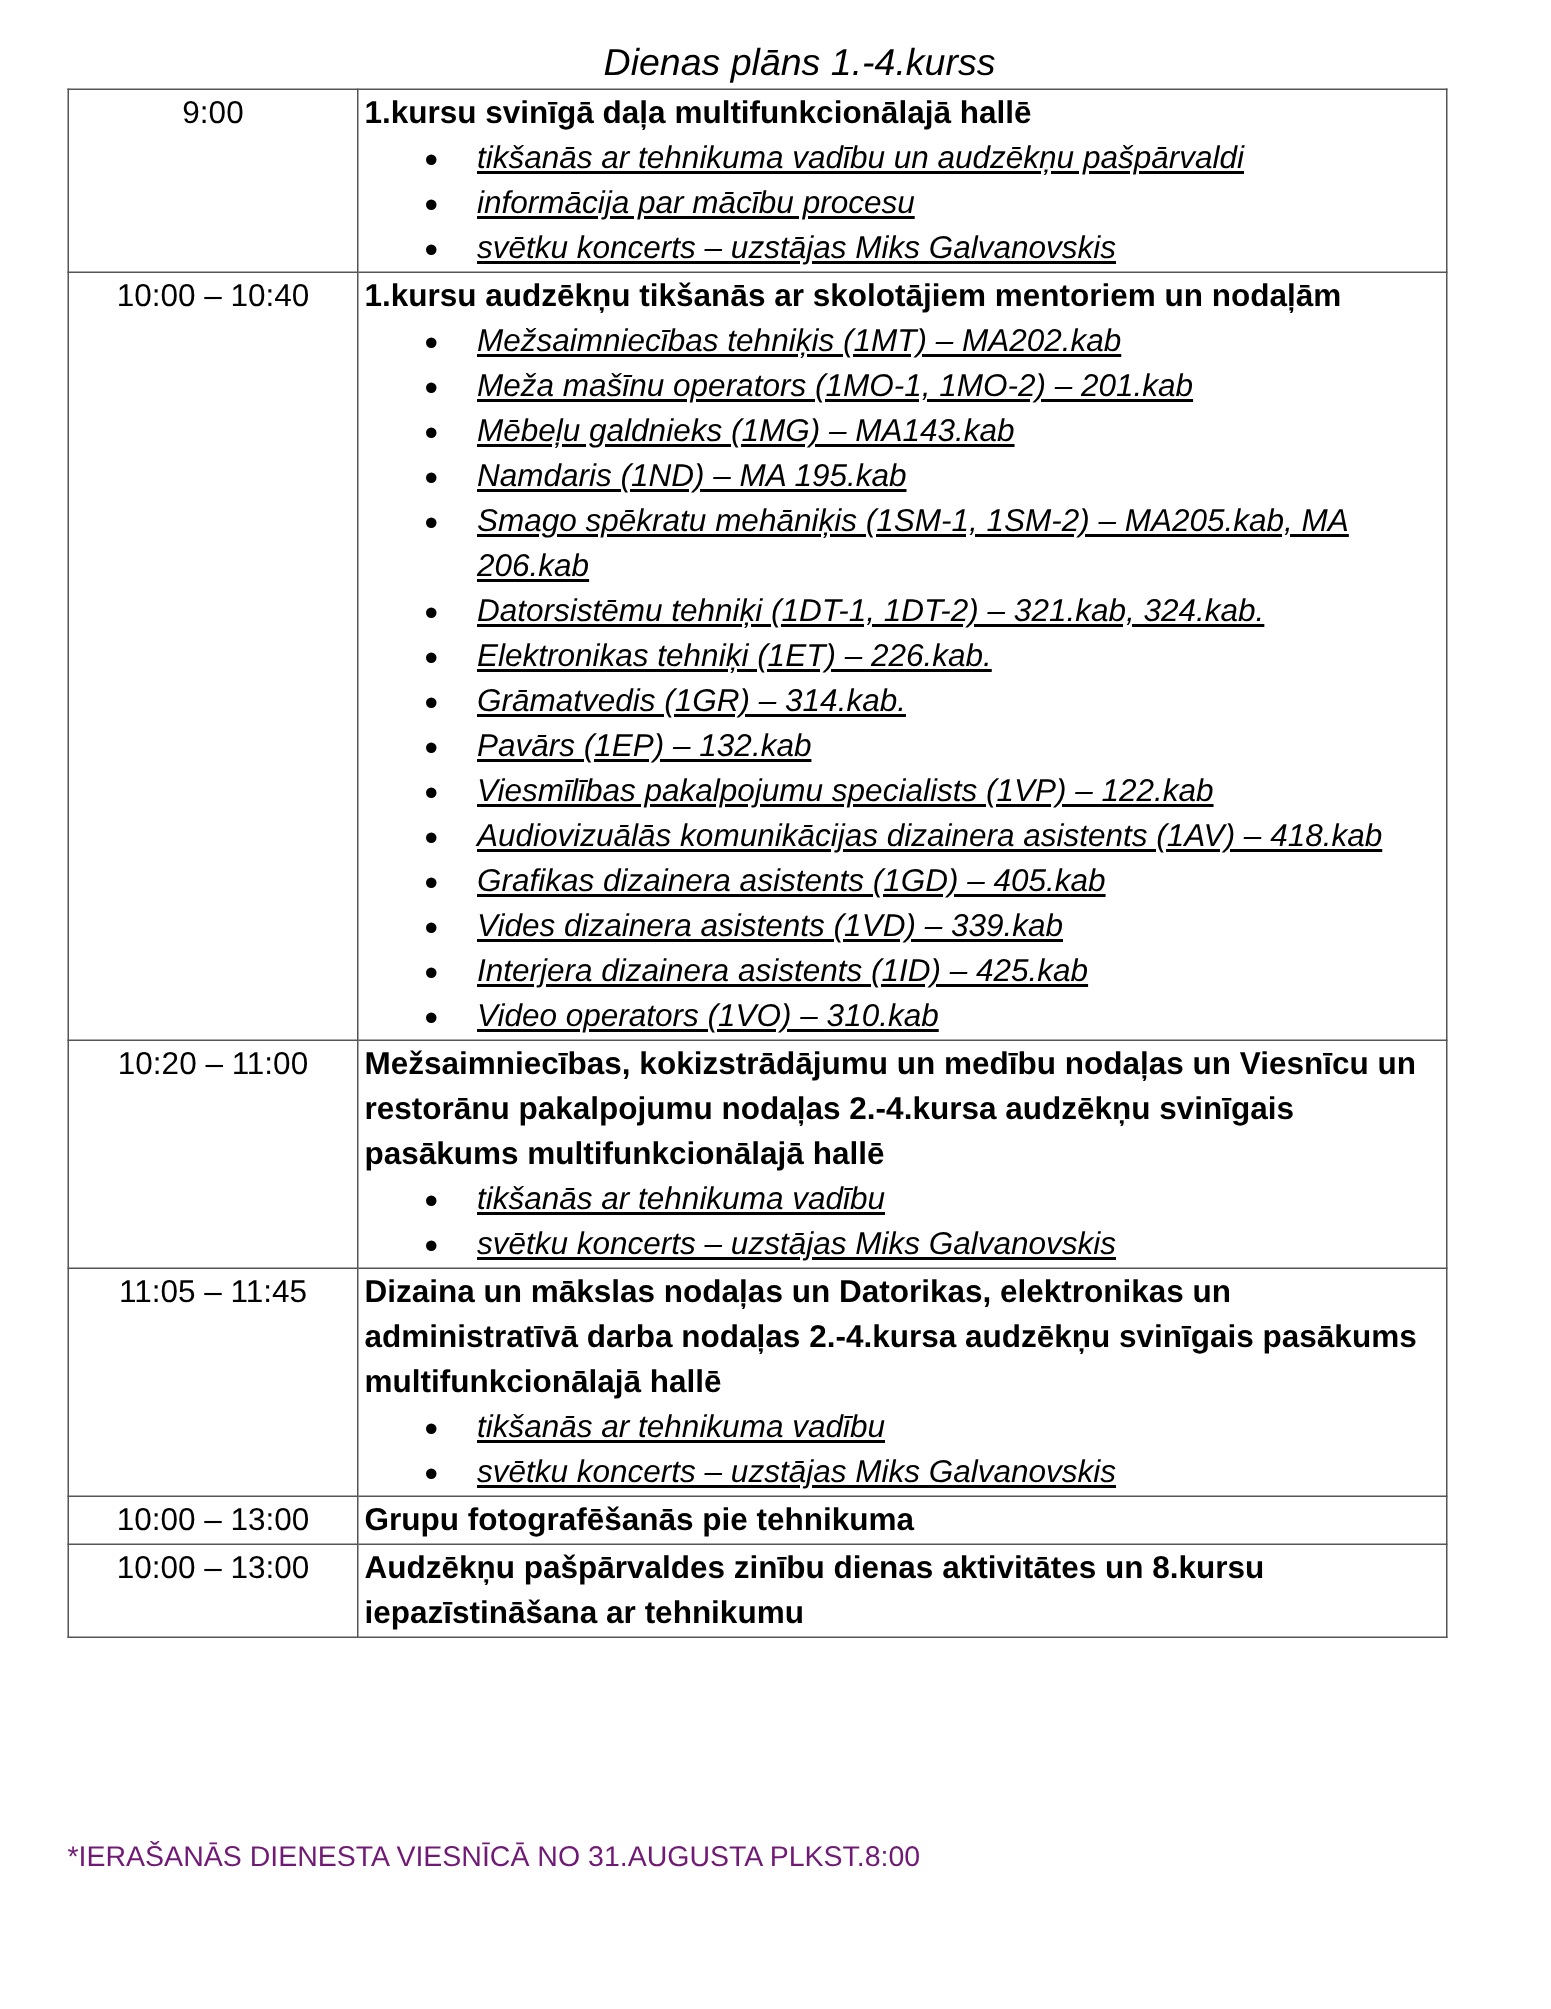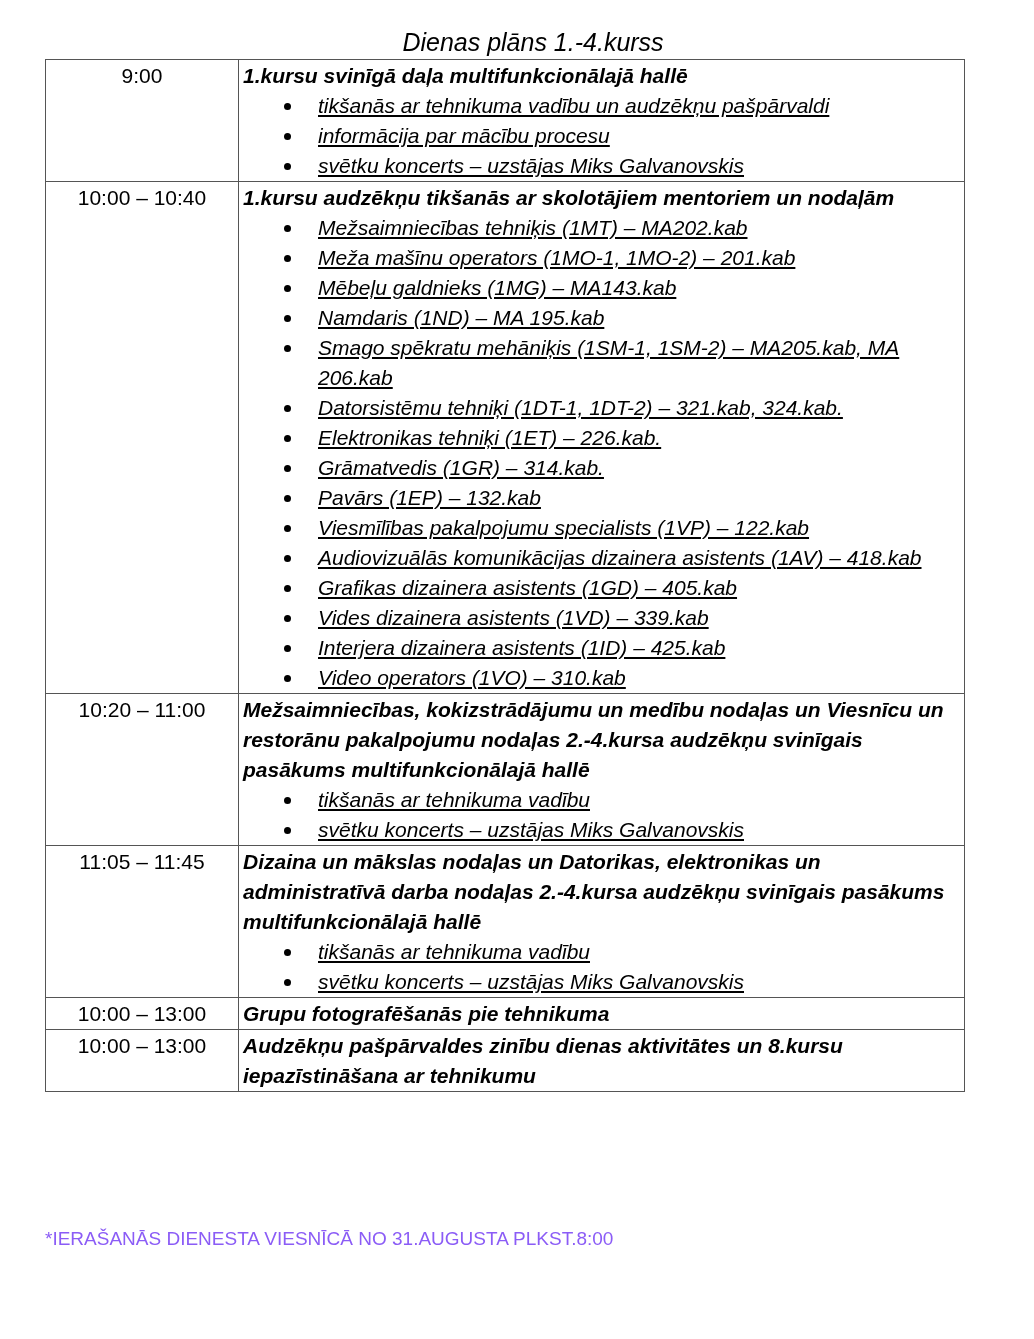--- a/index.html
+++ b/index.html
@@ -47,21 +47,20 @@
     }
     td.desc {
       padding-left: 4px !important;
       padding-right: 4px !important;
       font-size: 21px;
       line-height: 30px;
       padding-top: 1px !important;
     }
     .heading {
       font-weight: bold;
-      font-style: italic;
     }
     ul.items {
       margin: 0;
       padding: 0 0 0 75px;
       list-style: none;
     }
     ul.items li {
       position: relative;
       font-style: italic;
       font-size: 21px;
@@ -80,21 +79,21 @@
     }
     .notes {
       position: absolute;
       top: 1226px;
       left: 45px;
       width: 940px;
       font-size: 19px;
       line-height: 25px;
     }
     .notes .alert {
-      color: #8b5cf6;
+      color: #701a75;
     }
     .notes .info {
       font-style: italic;
     }
   </style>
 </head>
 <body>
 
 <div class="title">Dienas plāns 1.-4.kurss</div>
 

